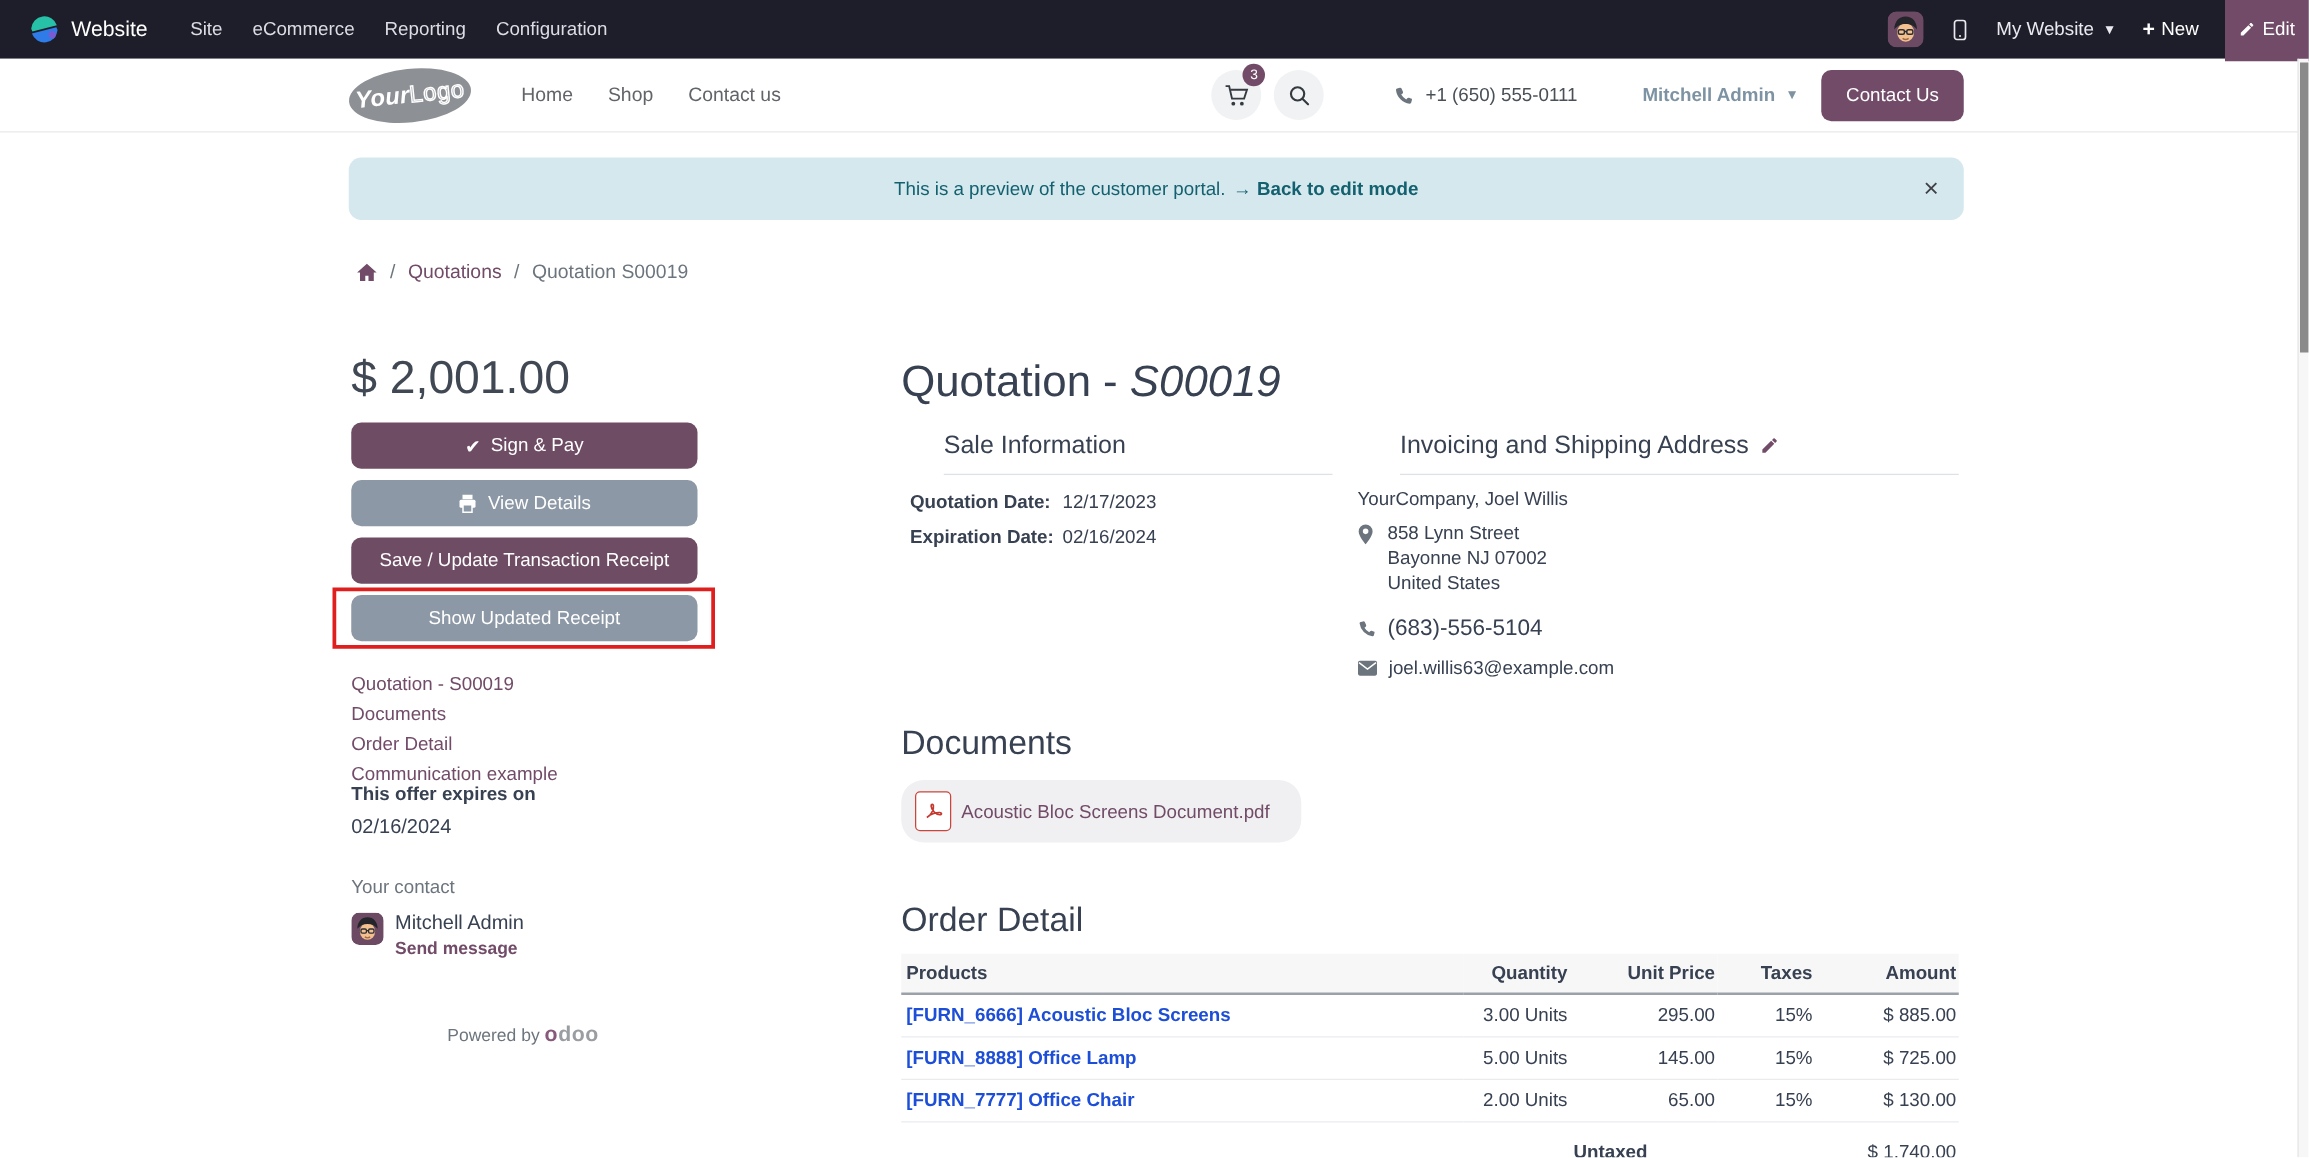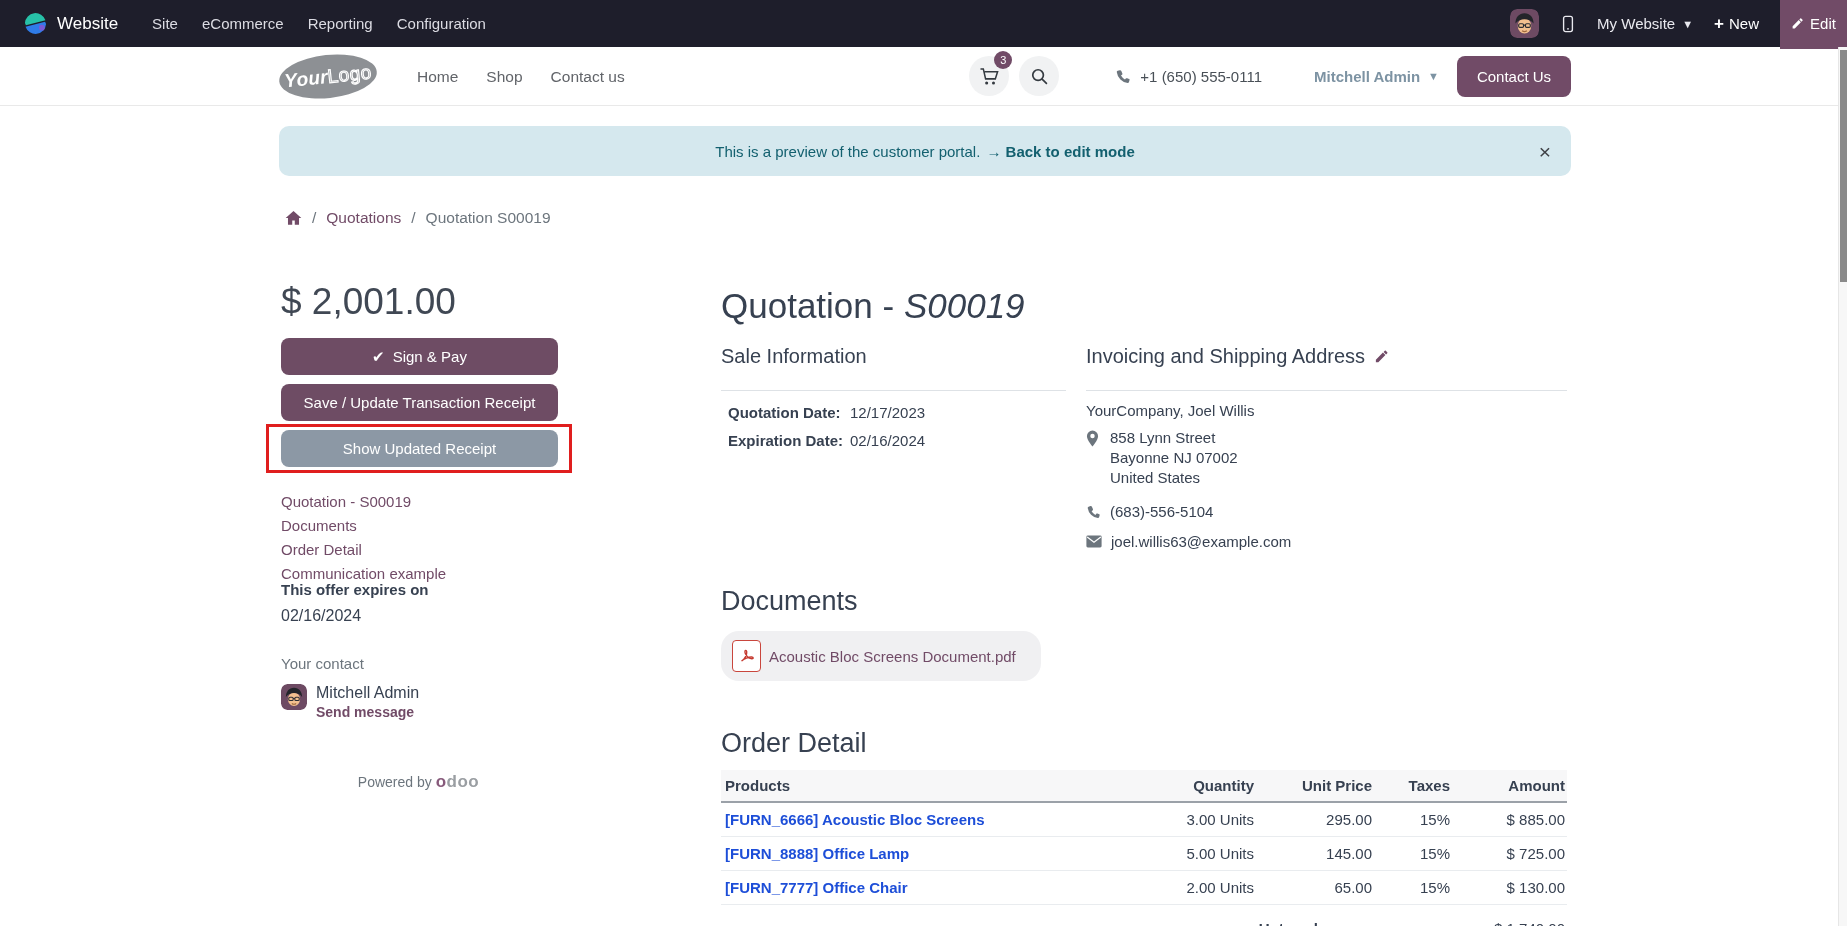--- a/index.html
+++ b/index.html
@@ -69,28 +69,28 @@
   .powered { margin-top:52px; width:279px; text-align:center; font-size:14px; color:#6c757d; }
   .odoo-logo { font-size:17px; font-weight:700; letter-spacing:.5px; }
   .odoo-o1 { color:#875A7B; } .odoo-rest { color:#9a9ea2; }
 
   .main { margin-left:163px; width:846px; }
   .q-title { font-size:35px; color:#374151; font-weight:400; margin-top:5px; }
   .q-title .ref { font-style:italic; }
   .info-row { display:flex; margin-top:19px; }
   .sale-col { width:345px; margin-right:20px; flex:none; }
   .addr-col { flex:1; }
-  .section-h { font-size:20px; color:#374151; font-weight:400; padding-bottom:22px; border-bottom:1px solid #dee2e6; display:flex; align-items:center; gap:9px; }
+  .section-h { font-size:20px; color:#374151; font-weight:400; padding-bottom:11px; border-bottom:1px solid #dee2e6; display:flex; align-items:center; gap:9px;margin-left:34px; }
   .sale-rows { margin-top:13px; margin-left:7px; display:flex; flex-direction:column; gap:11px; }
   .s-row { display:flex; font-size:15px; color:#374151; }
   .s-row .s-label { font-weight:700; width:122px; }
   .company { margin-top:11px; font-size:15px; color:#374151; }
   .addr-line { display:flex; gap:9px; margin-top:9px; font-size:15px; color:#374151; line-height:20px; }
   .addr-line .ic { width:15px; flex:none; padding-top:2px; }
-  .addr-phone { display:flex; gap:9px; margin-top:15px; font-size:15px; color:#374151; align-items:center; }
+  .addr-phone { display:flex; gap:9px; margin-top:15px; font-size:18px; color:#374151; align-items:center; }
   .addr-mail { display:flex; gap:9px; margin-top:13px; font-size:15px; color:#374151; align-items:center; }
 
   .big-h { font-size:27px; color:#374151; font-weight:400; }
   .docs-h { margin-top:36px; }
   .doc-card { margin-top:14px; width:320px; height:50px; background:#f0f0f2; border-radius:18px; display:flex; align-items:center; gap:8px; padding:0 12px 0 11px; cursor:pointer; }
   .pdf-ic { width:29px; height:32px; background:#fff; border:1.6px solid #c9463d; border-radius:4px; display:flex; align-items:center; justify-content:center; flex:none; }
   .doc-name { font-size:15px; color:#714B67; white-space:nowrap; }
   .order-h { margin-top:47px; }
 
   table.order { margin-top:11px; width:846px; border-collapse:collapse; font-size:15px; color:#374151; table-layout:fixed; }
@@ -231,20 +231,30 @@
 
   <div class="content">
 
     <div class="sidebar">
       <div class="amount">$ 2,001.00</div>
 
       <div class="btn-stack">
         <button class="sbtn sbtn-primary">
           <span>✔</span>
           <span>Sign &amp; Pay</span>
+        </button>
+        <button class="sbtn sbtn-secondary">
+          <span>
+            <svg width="16" height="16" viewBox="0 0 20 20">
+              <rect x="5" y="1" width="10" height="4.5" fill="#fff"></rect>
+              <rect x="2" y="6" width="16" height="8" rx="1.5" fill="#fff"></rect>
+              <rect x="5.5" y="11" width="9" height="7.5" fill="#8c98a5" stroke="#fff" stroke-width="1.5"></rect>
+            </svg>
+          </span>
+          <span>View Details</span>
         </button>
         <button class="sbtn sbtn-primary">
           <span>Save / Update Transaction Receipt</span>
         </button>
         <div class="annot-wrap">
           <button class="sbtn sbtn-secondary">
             <span>Show Updated Receipt</span>
           </button>
           <div class="red-box"></div>
         </div>

